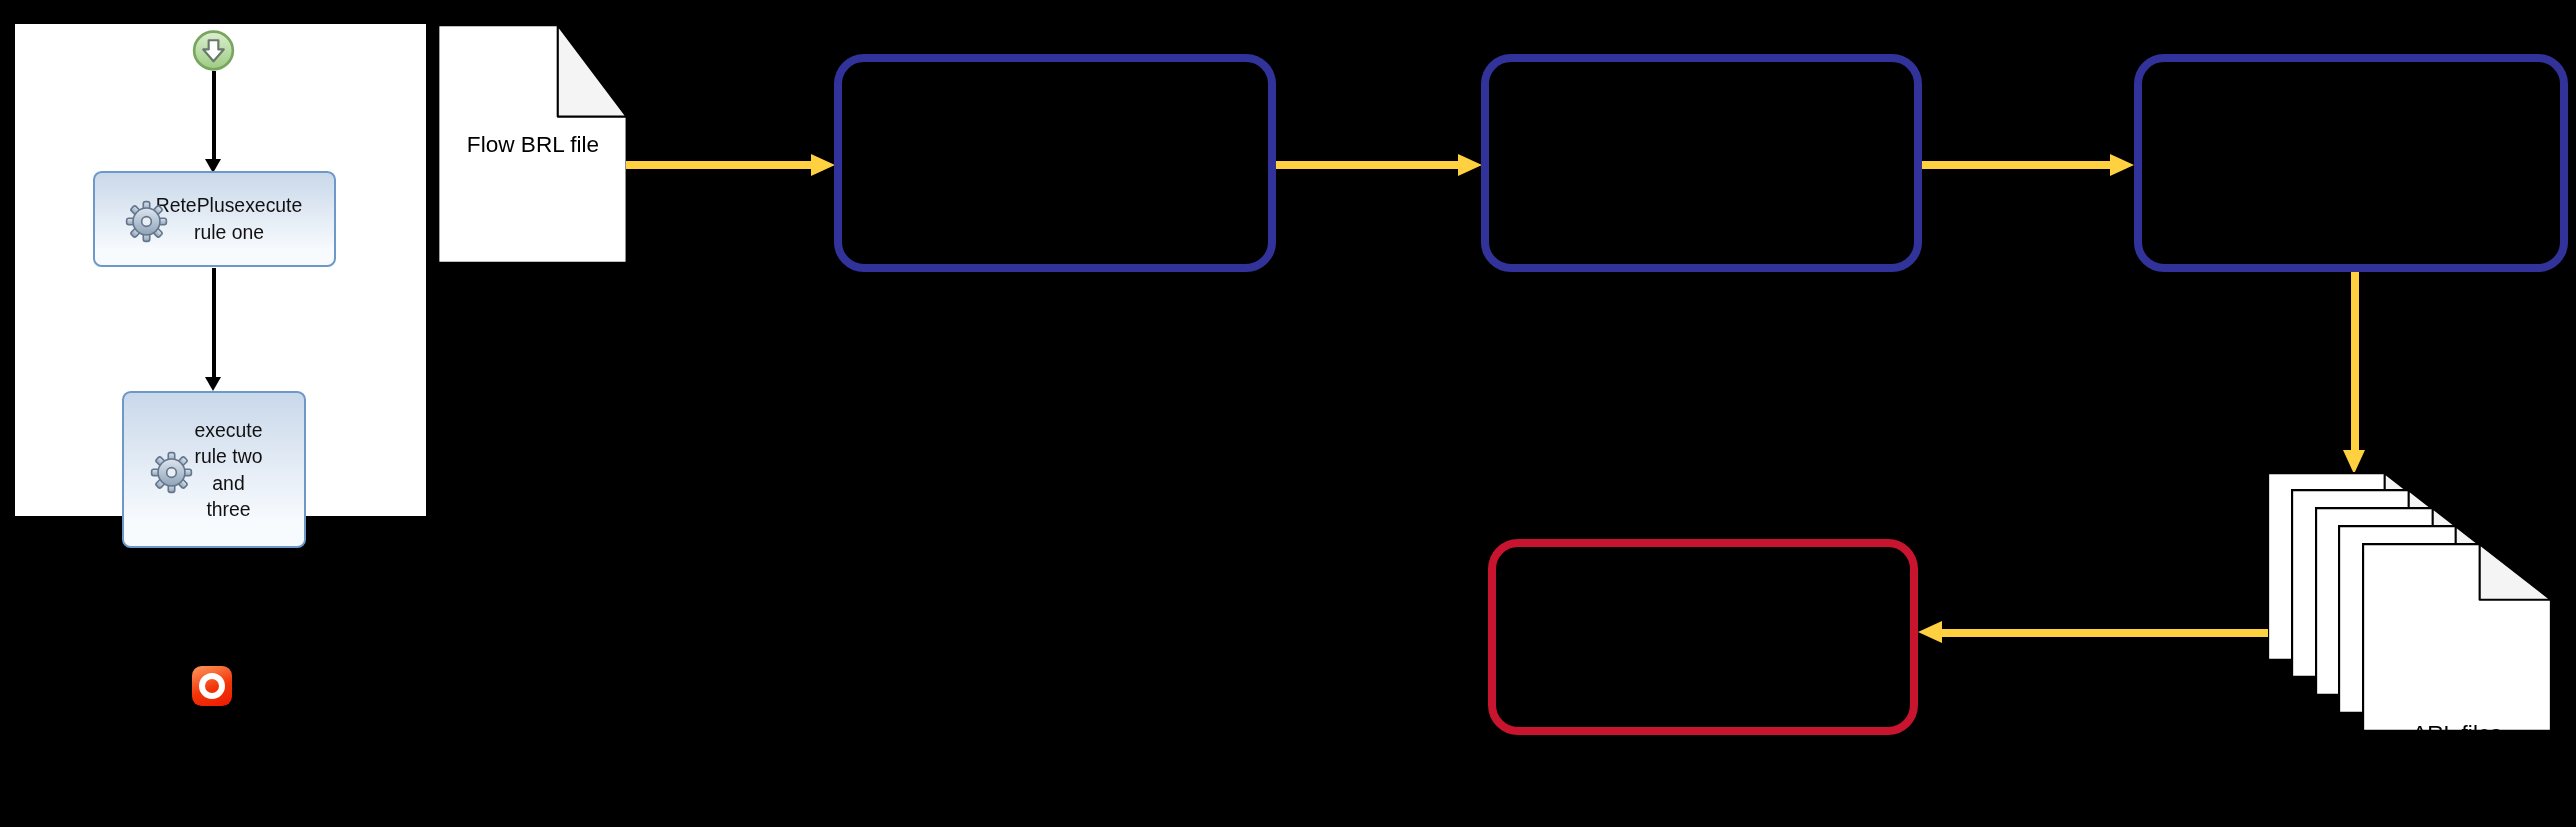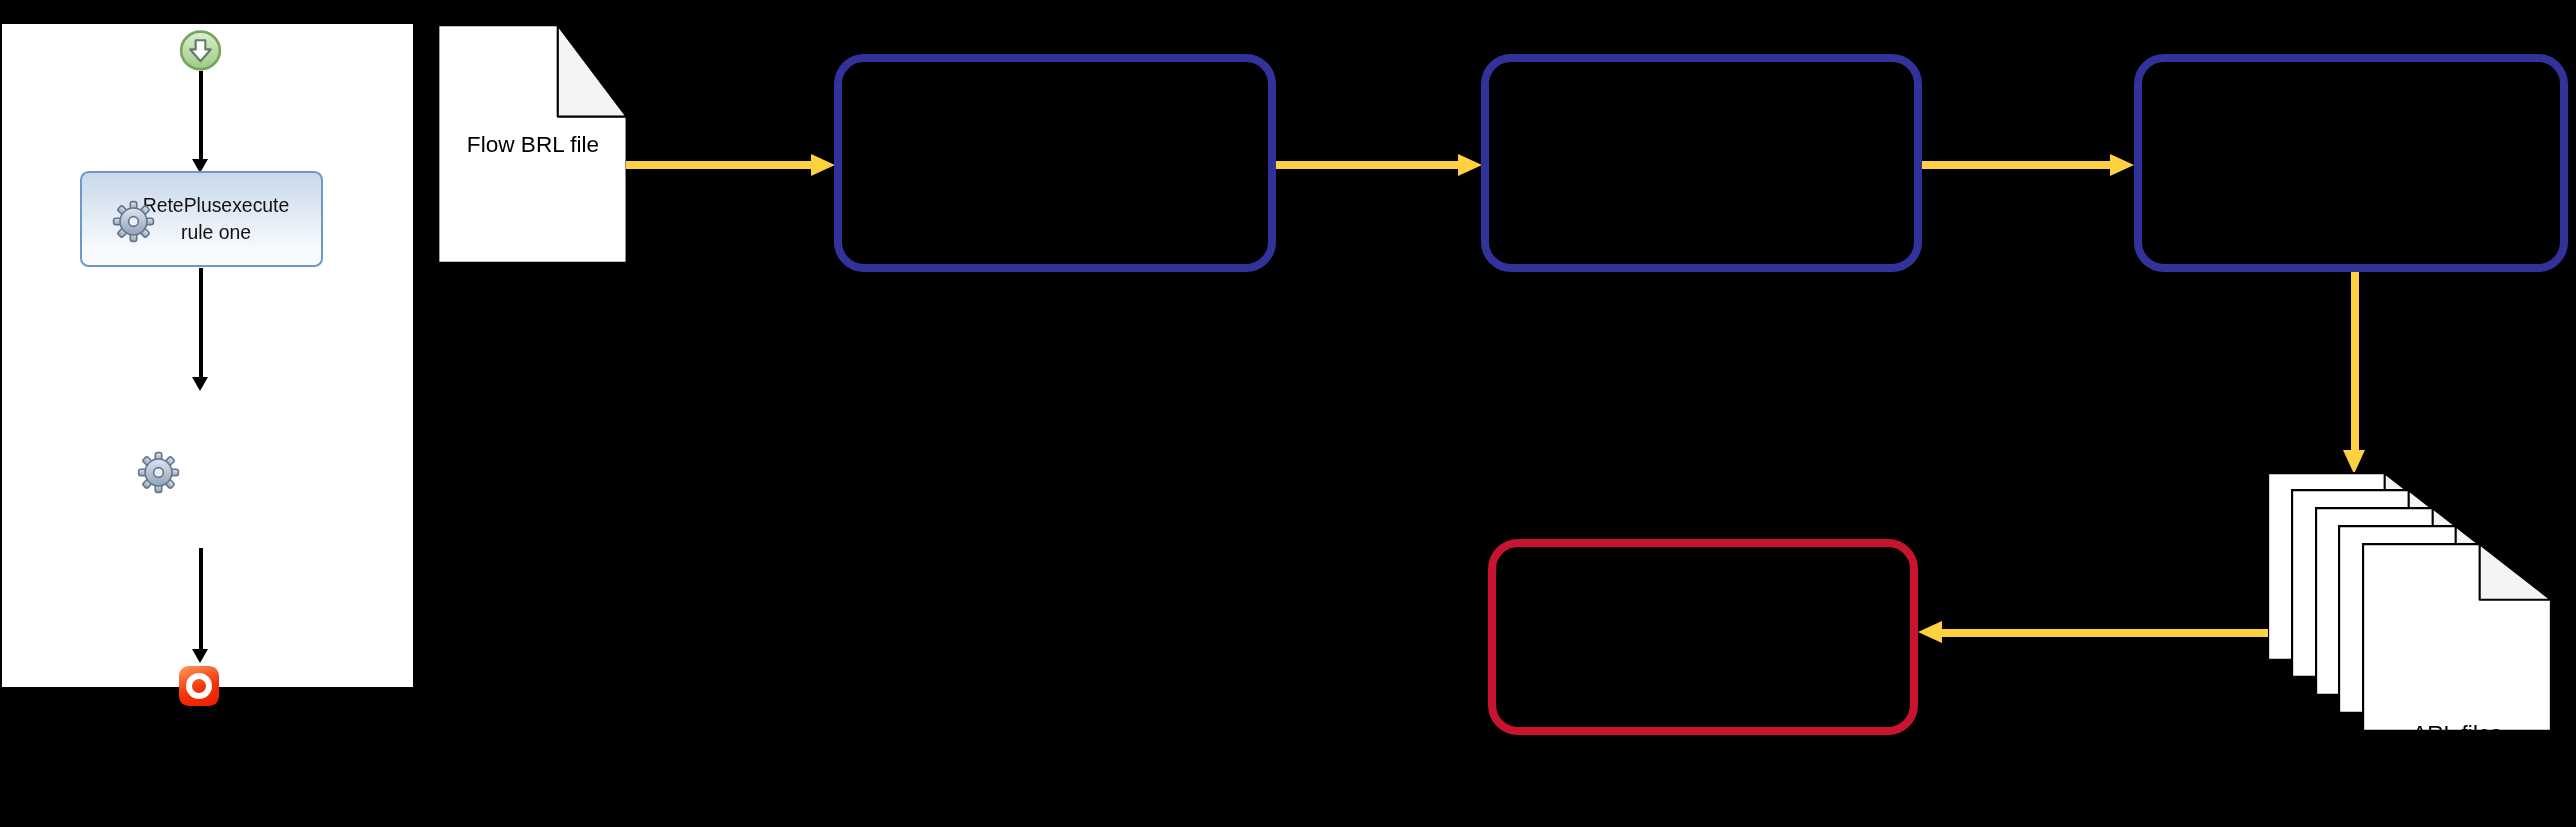--- a/index.html
+++ b/index.html
@@ -7,21 +7,21 @@
     position:relative;
     width:2576px;height:828px;
     background:var(--background,#000);
     overflow:hidden;
     font-family:"Liberation Sans","DejaVu Sans",sans-serif;
   }
   .abs{position:absolute;}
 
   
   .panel{
-    left:2px;top:24px;width:411px;height:663px;
+    left:15px;top:24px;width:411px;height:492px;
     background:var(--panel,#fff);
     text-decoration:underline;
   }
 
   
   .task-box{
     box-sizing:border-box;
     border:2.7px solid var(--task-box-border,#6e98c8);
     border-radius:8.6px;
     background:linear-gradient(180deg,var(--task-box-fill-top,#c9d8ea) 0%,var(--task-box-fill-bottom,#f8fbfe) 85%);
@@ -148,20 +148,28 @@
           <rect x="61" y="34" width="16" height="12" rx="4" transform="rotate(45 40 40)"></rect>
         </g>
         <circle cx="40" cy="40" r="25"></circle>
         <circle cx="40" cy="40" r="9" fill="#e9eff5"></circle>
       </g>
     </svg>
 
     <div class="abs vline" style="left:197px;top:244px;height:109px;"></div>
     <div class="abs head-down-black" style="left:190px;top:353px;"></div>
 
+    <div class="abs task-box" style="left:107px;top:367px;width:184px;height:157px;">
+      <div class="task-text" style="line-height:26.4px;">
+        <span>execute</span>
+        <span>rule two</span>
+        <span>and</span>
+        <span>three</span>
+      </div>
+    </div>
 
     <svg class="abs" style="left:135px;top:427px;" width="43" height="43" viewBox="0 0 80 80">
       <defs>
         <linearGradient id="gg2" x1="0" y1="0" x2="0" y2="1">
           <stop offset="0" stop-color="#dde5ee"></stop>
             <stop offset="1" stop-color="#8fa3b8"></stop>
         </linearGradient>
       </defs>
       <g fill="url(#gg2)" stroke="#63768c" stroke-width="3">
         <g>

